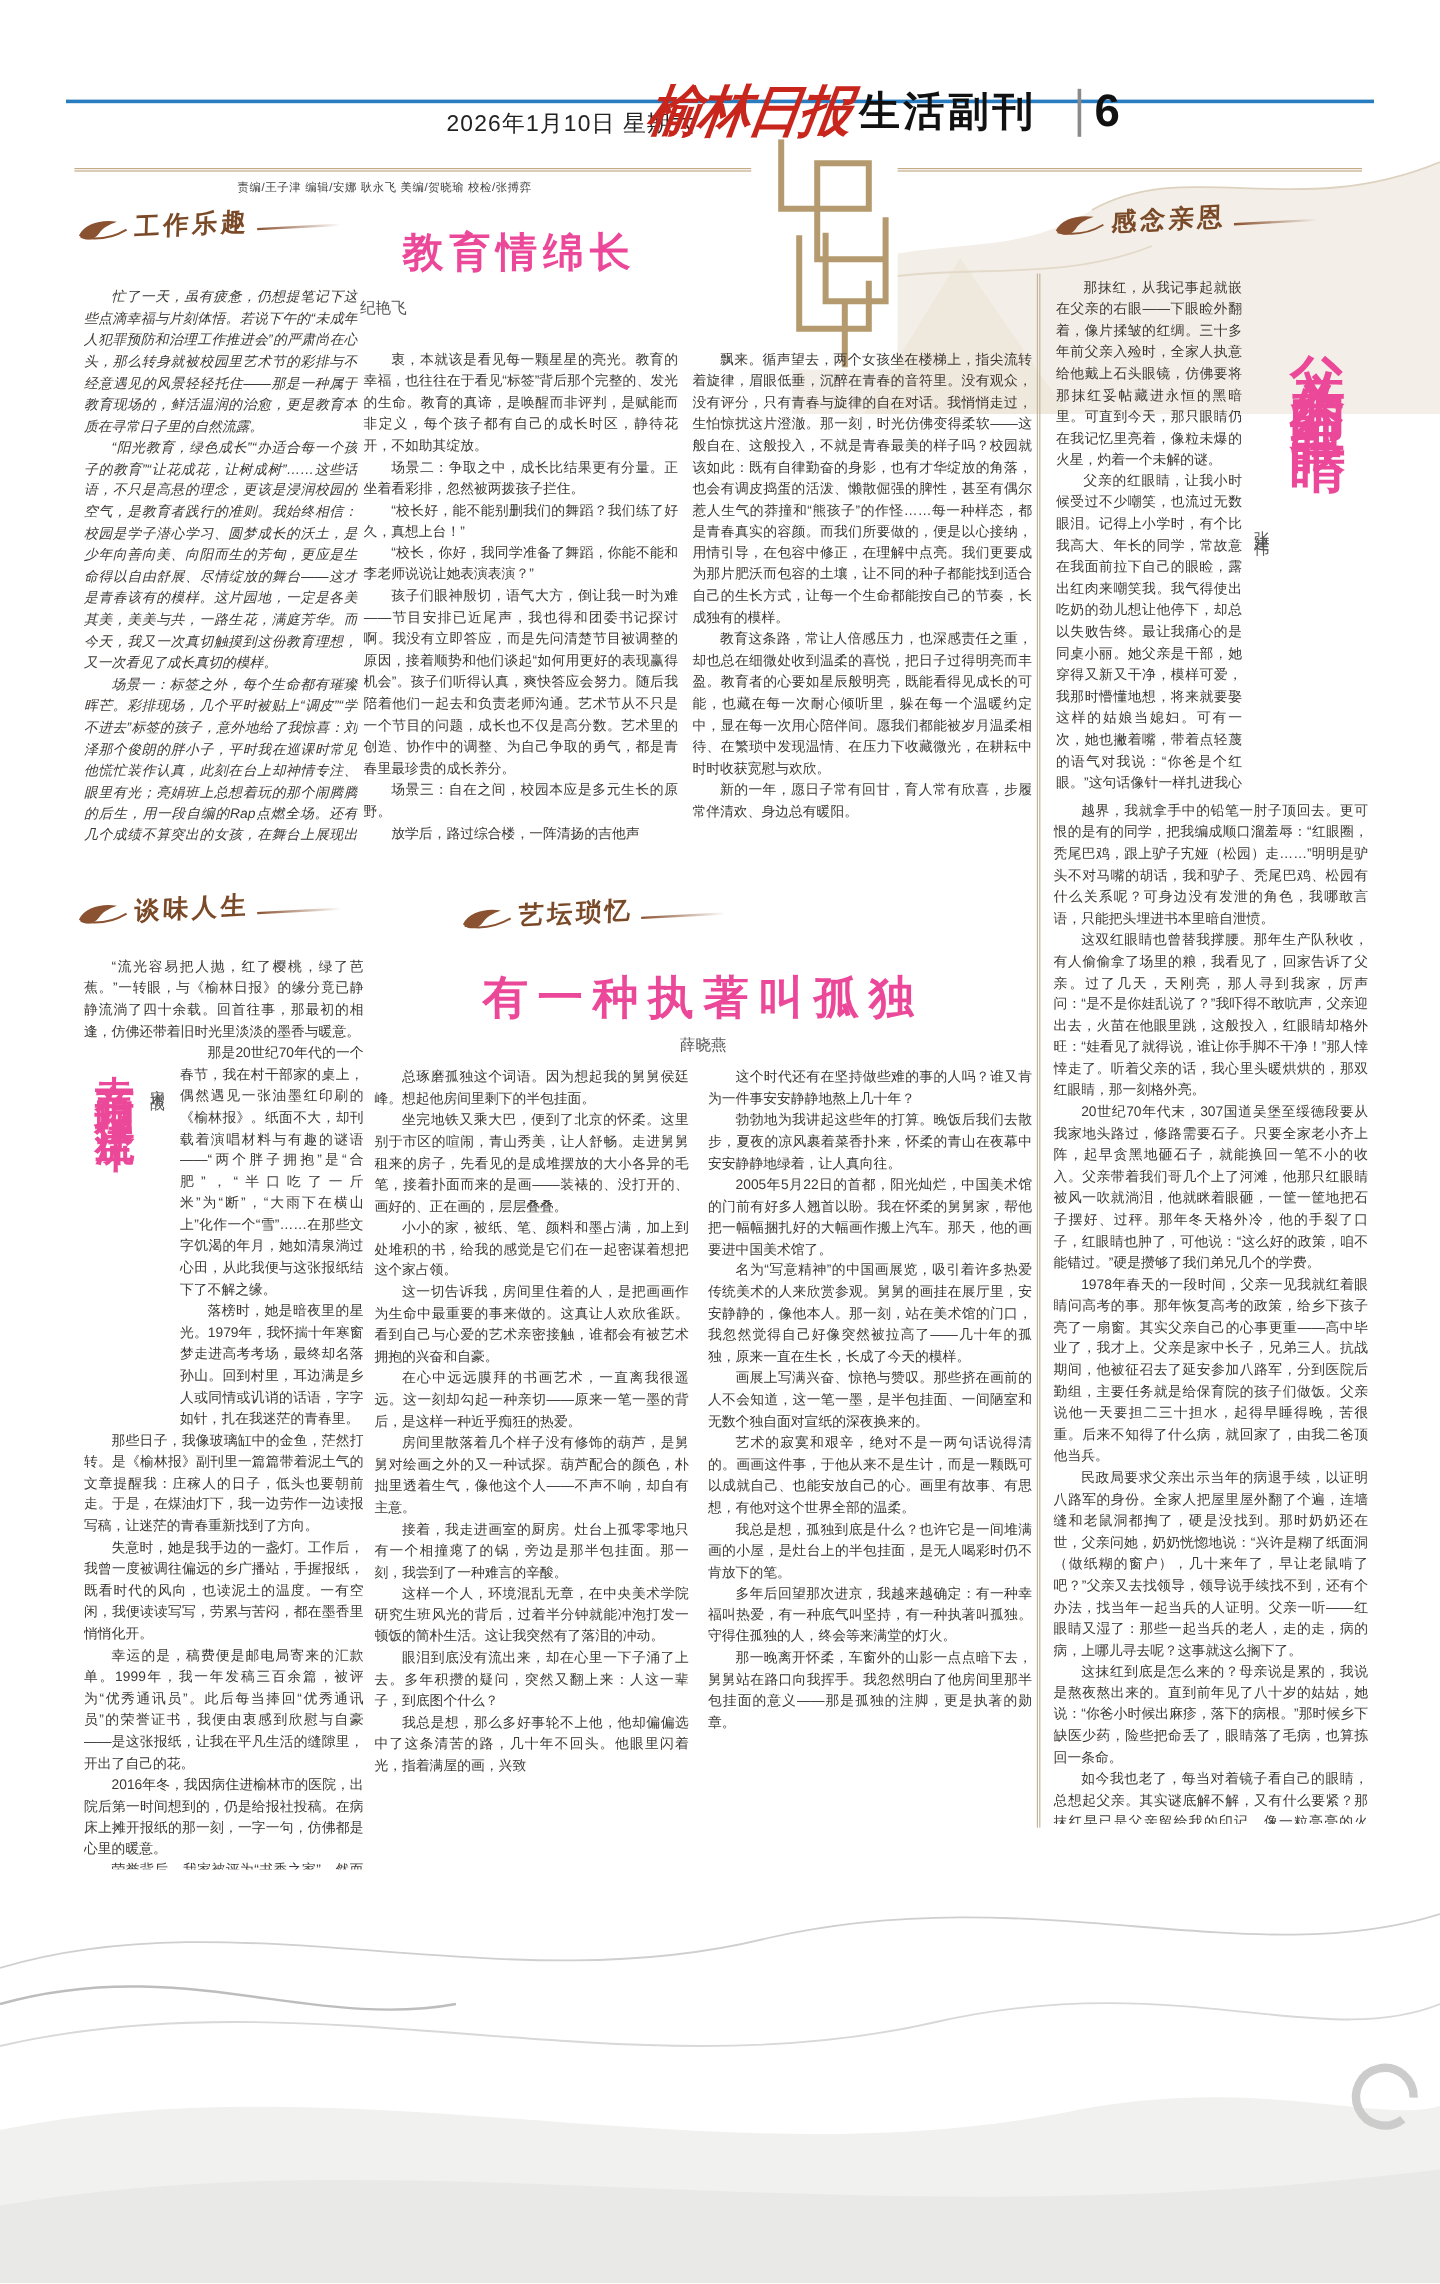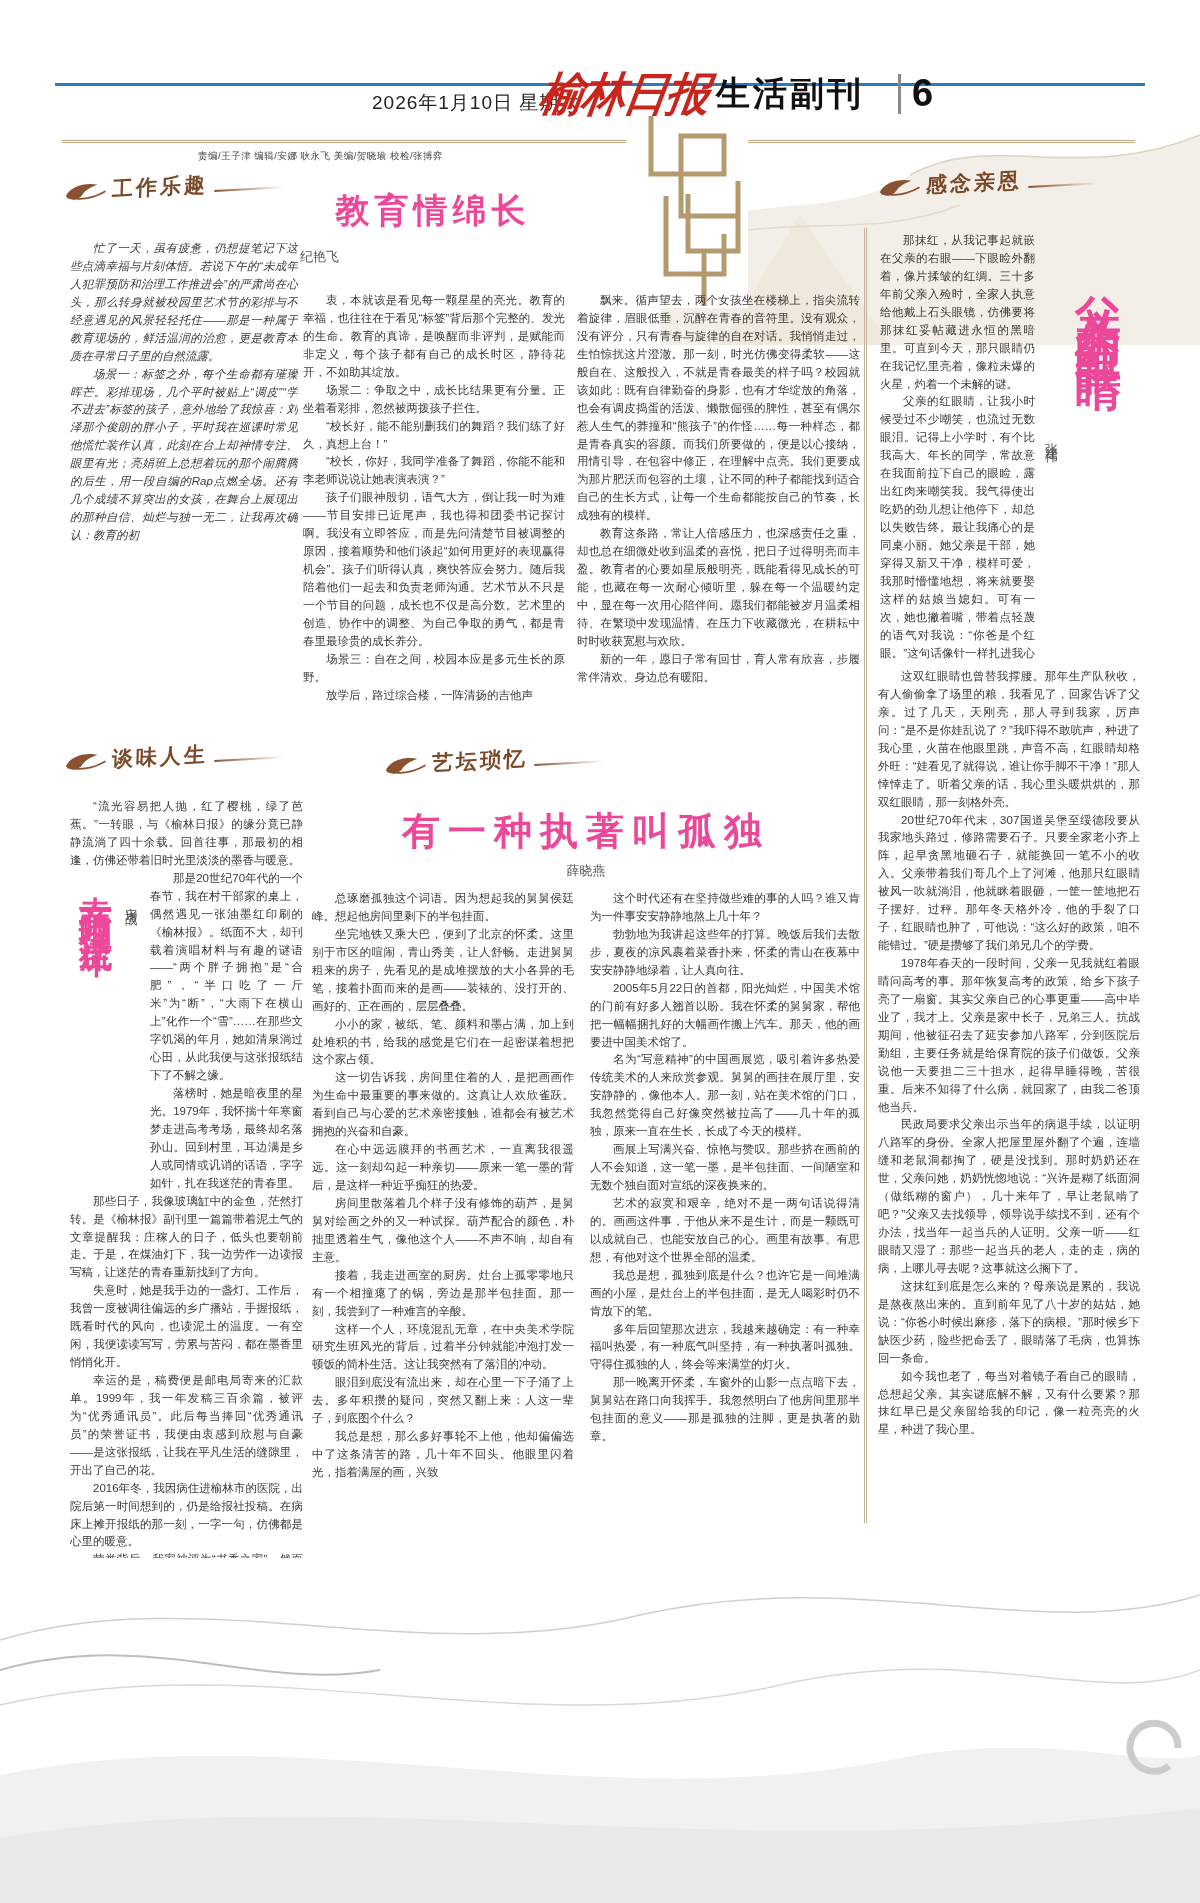--- a/index.html
+++ b/index.html
@@ -69,20 +69,21 @@
         <path d="M2,22 C10,8 30,4 48,8 C38,11 30,15 26,21 C20,29 9,30 2,22 Z" fill="#8a5230"></path>
         <path d="M4,24 C22,29 42,27 59,18" stroke="#8a5230" stroke-width="2.4" fill="none"></path>
       </svg>
     <span class="txt">工作乐趣</span>
     <span class="tail"></span>
   </div>
   <div class="abs h-title" style="left:300px;top:188px;width:266px;text-align:center;font-size:34px;letter-spacing:5px;">教育情绵长</div>
   <div class="abs byline" style="left:300px;top:248px;width:266px;text-align:left;">纪艳飞</div>
   <div class="abs col" style="left:70px;top:240px;width:228px;height:462px;font-style:italic;">
       <p class="para">忙了一天，虽有疲惫，仍想提笔记下这些点滴幸福与片刻体悟。若说下午的“未成年人犯罪预防和治理工作推进会”的严肃尚在心头，那么转身就被校园里艺术节的彩排与不经意遇见的风景轻轻托住——那是一种属于教育现场的，鲜活温润的治愈，更是教育本质在寻常日子里的自然流露。</p>
+      <p class="para">“阳光教育，绿色成长”“办适合每一个孩子的教育”“让花成花，让树成树”……这些话语，不只是高悬的理念，更该是浸润校园的空气，是教育者践行的准则。我始终相信：校园是学子潜心学习、圆梦成长的沃土，是少年向善向美、向阳而生的芳甸，更应是生命得以自由舒展、尽情绽放的舞台——这才是青春该有的模样。这片园地，一定是各美其美，美美与共，一路生花，满庭芳华。而今天，我又一次真切触摸到这份教育理想，又一次看见了成长真切的模样。</p>
       <p class="para">场景一：标签之外，每个生命都有璀璨晖芒。彩排现场，几个平时被贴上“调皮”“学不进去”标签的孩子，意外地给了我惊喜：刘泽那个俊朗的胖小子，平时我在巡课时常见他慌忙装作认真，此刻在台上却神情专注、眼里有光；亮娟班上总想着玩的那个闹腾腾的后生，用一段自编的Rap点燃全场。还有几个成绩不算突出的女孩，在舞台上展现出的那种自信、灿烂与独一无二，让我再次确认：教育的初</p>
     </div>
   <div class="abs col" style="left:303px;top:292px;width:262px;height:410px;">
       <p class="para">衷，本就该是看见每一颗星星的亮光。教育的幸福，也往往在于看见“标签”背后那个完整的、发光的生命。教育的真谛，是唤醒而非评判，是赋能而非定义，每个孩子都有自己的成长时区，静待花开，不如助其绽放。</p>
       <p class="para">场景二：争取之中，成长比结果更有分量。正坐着看彩排，忽然被两拨孩子拦住。</p>
       <p class="para">“校长好，能不能别删我们的舞蹈？我们练了好久，真想上台！”</p>
       <p class="para">“校长，你好，我同学准备了舞蹈，你能不能和李老师说说让她表演表演？”</p>
       <p class="para">孩子们眼神殷切，语气大方，倒让我一时为难——节目安排已近尾声，我也得和团委书记探讨啊。我没有立即答应，而是先问清楚节目被调整的原因，接着顺势和他们谈起“如何用更好的表现赢得机会”。孩子们听得认真，爽快答应会努力。随后我陪着他们一起去和负责老师沟通。艺术节从不只是一个节目的问题，成长也不仅是高分数。艺术里的创造、协作中的调整、为自己争取的勇气，都是青春里最珍贵的成长养分。</p>
       <p class="para">场景三：自在之间，校园本应是多元生长的原野。</p>
       <p class="para">放学后，路过综合楼，一阵清扬的吉他声</p>
@@ -103,21 +104,22 @@
     <span class="txt">感念亲恩</span>
     <span class="tail"></span>
   </div>
   <div class="abs col narrow" style="left:880px;top:232px;width:155px;height:428px;">
       <p class="para">那抹红，从我记事起就嵌在父亲的右眼——下眼睑外翻着，像片揉皱的红绸。三十多年前父亲入殓时，全家人执意给他戴上石头眼镜，仿佛要将那抹红妥帖藏进永恒的黑暗里。可直到今天，那只眼睛仍在我记忆里亮着，像粒未爆的火星，灼着一个未解的谜。</p>
       <p class="para">父亲的红眼睛，让我小时候受过不少嘲笑，也流过无数眼泪。记得上小学时，有个比我高大、年长的同学，常故意在我面前拉下自己的眼睑，露出红肉来嘲笑我。我气得使出吃奶的劲儿想让他停下，却总以失败告终。最让我痛心的是同桌小丽。她父亲是干部，她穿得又新又干净，模样可爱，我那时懵懂地想，将来就要娶这样的姑娘当媳妇。可有一次，她也撇着嘴，带着点轻蔑的语气对我说：“你爸是个红眼。”这句话像针一样扎进我心里。从此，我在桌上划了一道深深的“三八线”，只要她的胳膊肘</p>
     </div>
   <div class="abs vtext byline" style="left:1042px;top:432px;height:120px;font-size:13px;letter-spacing:4px;">张建伟</div>
   <div class="abs vtext h-title" style="left:1068px;top:258px;height:410px;font-size:46px;letter-spacing:14px;">父亲的红眼睛</div>
   <div class="abs col" style="left:878px;top:668px;width:262px;height:852px;">
-      <p class="para">这双红眼睛也曾替我撑腰。那年生产队秋收，有人偷偷拿了场里的粮，我看见了，回家告诉了父亲。过了几天，天刚亮，那人寻到我家，厉声问：“是不是你娃乱说了？”我吓得不敢吭声，种进了我心里，火苗在他眼里跳，声音不高，红眼睛却格外旺：“娃看见了就得说，谁让你手脚不干净！”那人悻悻走了。听着父亲的话，我心里头暖烘烘的，那双红眼睛，那一刻格外亮。</p>
+      <p class="para">越界，我就拿手中的铅笔一肘子顶回去。更可恨的是有的同学，把我编成顺口溜羞辱：“红眼圈，秃尾巴鸡，跟上驴子宄娅（松园）走……”明明是驴头不对马嘴的胡话，我和驴子、秃尾巴鸡、松园有什么关系呢？可身边没有发泄的角色，我哪敢言语，只能把头埋进书本里暗自泄愤。</p>
+      <p class="para">这双红眼睛也曾替我撑腰。那年生产队秋收，有人偷偷拿了场里的粮，我看见了，回家告诉了父亲。过了几天，天刚亮，那人寻到我家，厉声问：“是不是你娃乱说了？”我吓得不敢吭声，父亲迎出去，火苗在他眼里跳，这般投入，红眼睛却格外旺：“娃看见了就得说，谁让你手脚不干净！”那人悻悻走了。听着父亲的话，我心里头暖烘烘的，那双红眼睛，那一刻格外亮。</p>
       <p class="para">20世纪70年代末，307国道吴堡至绥德段要从我家地头路过，修路需要石子。只要全家老小齐上阵，起早贪黑地砸石子，就能换回一笔不小的收入。父亲带着我们哥几个上了河滩，他那只红眼睛被风一吹就淌泪，他就眯着眼砸，一筐一筐地把石子摆好、过秤。那年冬天格外冷，他的手裂了口子，红眼睛也肿了，可他说：“这么好的政策，咱不能错过。”硬是攒够了我们弟兄几个的学费。</p>
       <p class="para">1978年春天的一段时间，父亲一见我就红着眼睛问高考的事。那年恢复高考的政策，给乡下孩子亮了一扇窗。其实父亲自己的心事更重——高中毕业了，我才上。父亲是家中长子，兄弟三人。抗战期间，他被征召去了延安参加八路军，分到医院后勤组，主要任务就是给保育院的孩子们做饭。父亲说他一天要担二三十担水，起得早睡得晚，苦很重。后来不知得了什么病，就回家了，由我二爸顶他当兵。</p>
       <p class="para">民政局要求父亲出示当年的病退手续，以证明八路军的身份。全家人把屋里屋外翻了个遍，连墙缝和老鼠洞都掏了，硬是没找到。那时奶奶还在世，父亲问她，奶奶恍惚地说：“兴许是糊了纸面洞（做纸糊的窗户），几十来年了，早让老鼠啃了吧？”父亲又去找领导，领导说手续找不到，还有个办法，找当年一起当兵的人证明。父亲一听——红眼睛又湿了：那些一起当兵的老人，走的走，病的病，上哪儿寻去呢？这事就这么搁下了。</p>
       <p class="para">这抹红到底是怎么来的？母亲说是累的，我说是熬夜熬出来的。直到前年见了八十岁的姑姑，她说：“你爸小时候出麻疹，落下的病根。”那时候乡下缺医少药，险些把命丢了，眼睛落了毛病，也算拣回一条命。</p>
       <p class="para">如今我也老了，每当对着镜子看自己的眼睛，总想起父亲。其实谜底解不解，又有什么要紧？那抹红早已是父亲留给我的印记，像一粒亮亮的火星，种进了我心里。</p>
     </div>
 
   <div class="abs label" style="left:64px;top:742px;">
     <svg width="42" height="26" viewBox="0 0 60 34">
         <path d="M2,22 C10,8 30,4 48,8 C38,11 30,15 26,21 C20,29 9,30 2,22 Z" fill="#8a5230"></path>

